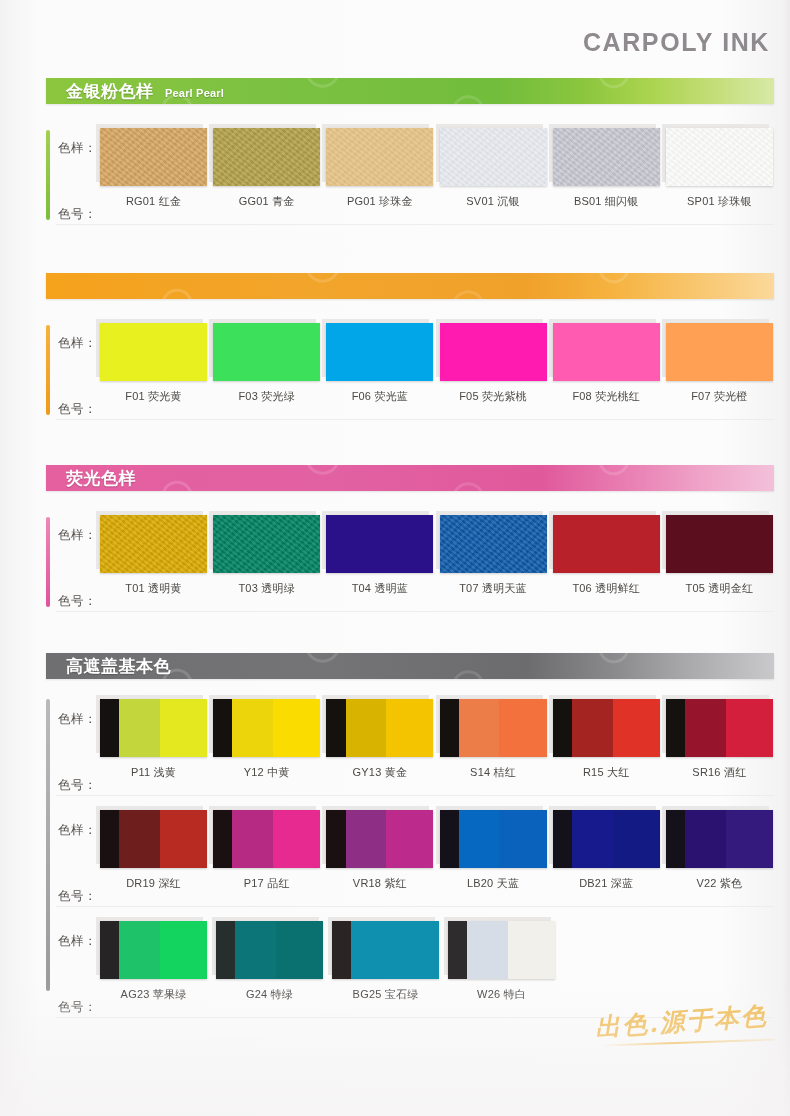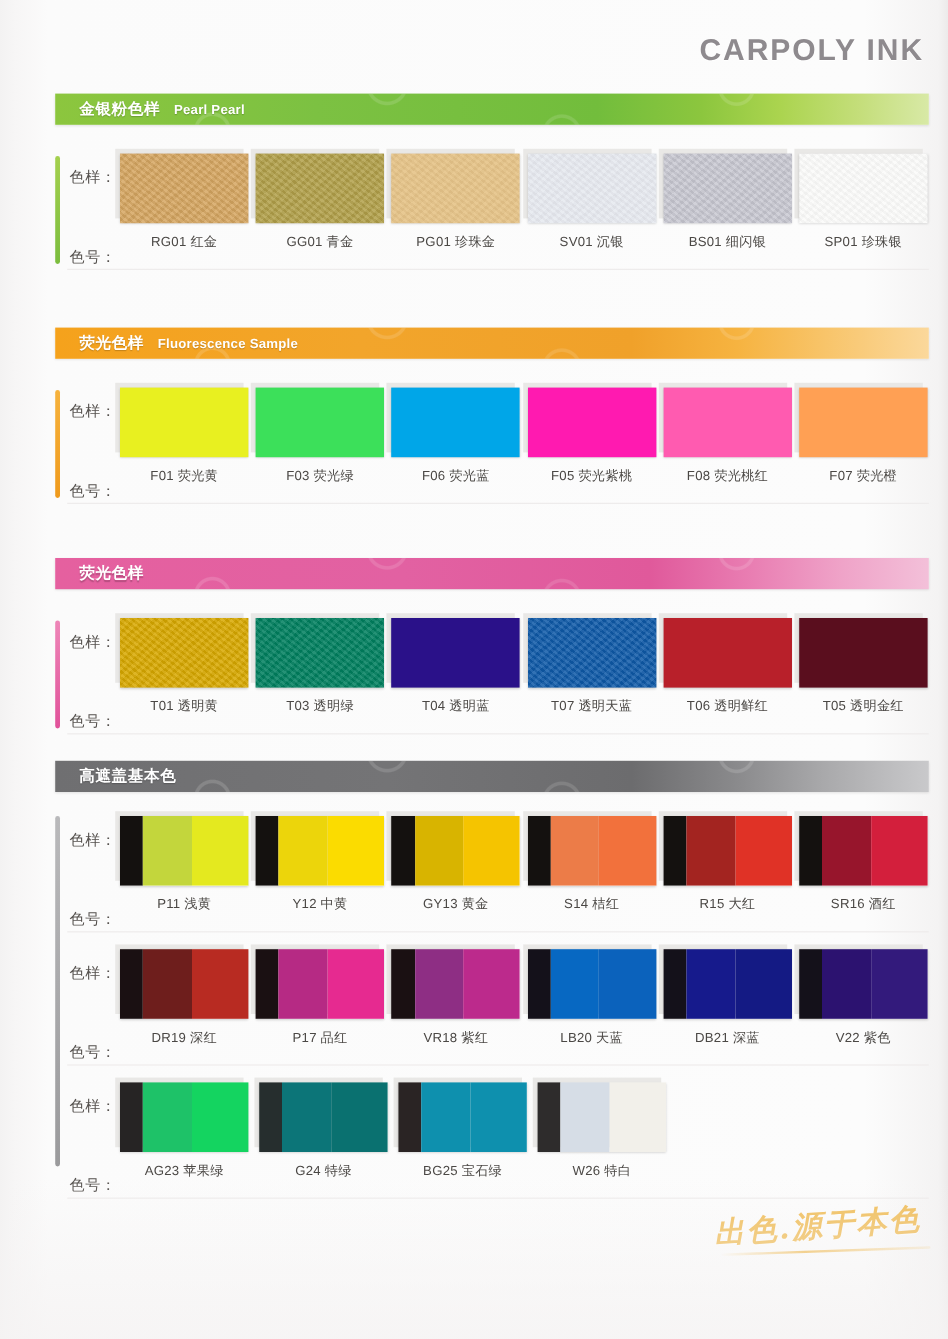--- a/index.html
+++ b/index.html
@@ -36,21 +36,21 @@
     position:relative;height:26px;margin-left:46px;margin-right:16px;
     display:flex;align-items:center;
     box-shadow:0 1px 2px rgba(0,0,0,.10);
     overflow:hidden;
   }
   .bar .bartext{
     position:relative;z-index:3;padding-left:20px;color:#ffffff;
     text-shadow:0 1px 1px rgba(0,0,0,.22);
     white-space:nowrap;
   }
-  .bar .cn{font-size:13px;font-weight:bold;letter-spacing:.5px;}
+  .bar .cn{font-size:17px;font-weight:bold;letter-spacing:.5px;}
   .bar .en{font-size:11px;font-weight:bold;margin-left:7px;letter-spacing:.2px;}
   .bar .swirls{
     position:absolute;inset:0;z-index:2;opacity:.5;
     background-image:
       radial-gradient(circle at 18% 120%, transparent 12px, rgba(255,255,255,.30) 13px, rgba(255,255,255,.30) 15px, transparent 16px),
       radial-gradient(circle at 38% -30%, transparent 14px, rgba(255,255,255,.28) 15px, rgba(255,255,255,.28) 17px, transparent 18px),
       radial-gradient(circle at 58% 130%, transparent 13px, rgba(255,255,255,.26) 14px, rgba(255,255,255,.26) 16px, transparent 17px),
       radial-gradient(circle at 78% -20%, transparent 12px, rgba(255,255,255,.28) 13px, rgba(255,255,255,.28) 15px, transparent 16px);
   }
   .bar.green{background:linear-gradient(90deg,#8cc63e 0%,#7cc142 30%,#72bd3c 62%,#8cc63e 74%,#abd44f 83%,#c4de7a 92%,#d8e9a6 100%);}
@@ -192,24 +192,20 @@
           </div>
         <div class="caption">SP01 珍珠银</div>
       </div>
     </div>
     <div class="divider" style="top:146px;"></div>
   </div>
 
   <div class="section" style="top:273px;">
     <div class="bar orange">
       <div class="swirls"></div>
-      <div class="bartext">
-        <span class="cn">荧光色样</span>
-        <span class="en">Fluorescence Sample</span>
-      </div>
     </div>
     <div class="accent orange" style="top:52px;height:90px;"></div>
     <div class="rowlabel" style="top:62px;">色样：</div>
     <div class="rowlabel" style="top:128px;">色号：</div>
     <div class="grid" style="top:50px;">
       <div class="cell">
         <div class="chip-wrap">
             <div class="chip" style="background:#e8f020">
               <div class="tex"></div>
             </div>
@@ -317,21 +313,21 @@
             <div class="chip" style="background:#5a0e1e">
               <div class="tex"></div>
             </div>
           </div>
         <div class="caption">T05 透明金红</div>
       </div>
     </div>
     <div class="divider" style="top:146px;"></div>
   </div>
 
-  <div class="section" style="top:634px;">
+  <div class="section" style="top:653px;">
     <div class="bar gray">
       <div class="swirls"></div>
       <div class="bartext">
         <span class="cn">高遮盖基本色</span>
         <span class="en"></span>
       </div>
     </div>
     <div class="accent gray" style="top:46px;height:292px;"></div>
 
     <div class="rowlabel" style="top:58px;">色样：</div>

